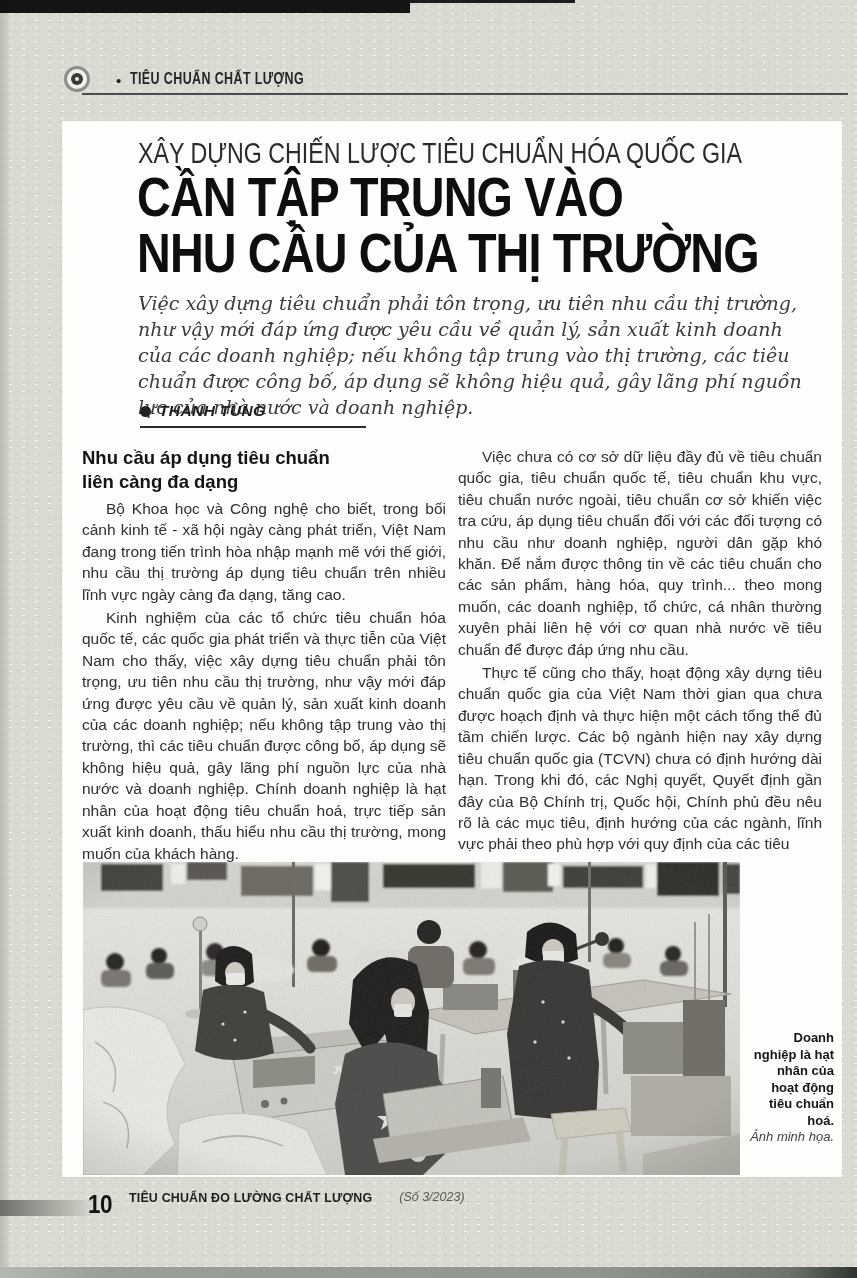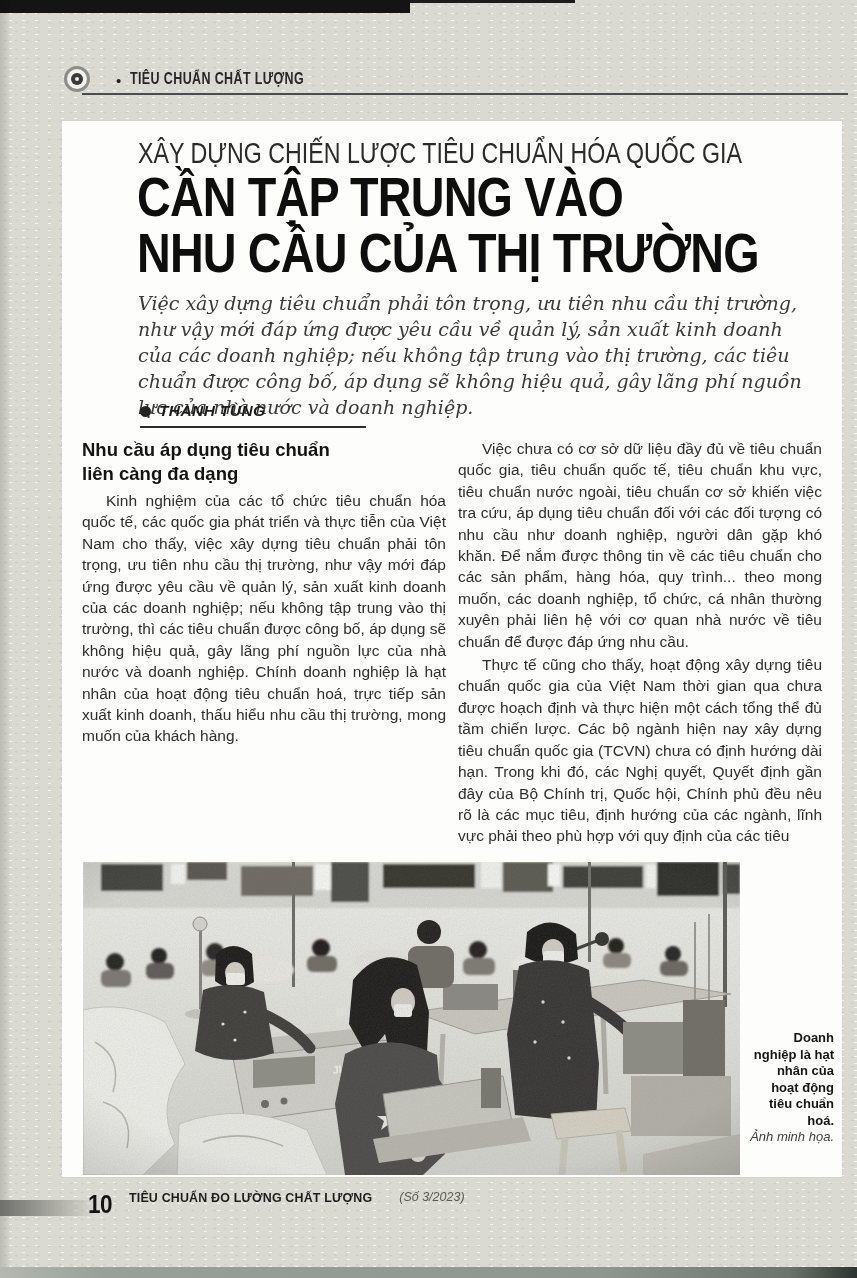--- a/index.html
+++ b/index.html
@@ -35,21 +35,21 @@
 
   .kicker{left:138px;top:137px;width:760px;font-size:29px;font-weight:500;color:#2b2b2b;transform:scaleX(.80);transform-origin:left top;white-space:nowrap;}
   .headline{left:137px;top:169px;width:820px;font-size:55px;line-height:56px;font-weight:900;letter-spacing:-1px;color:#0e0e0e;transform:scaleX(.85);transform-origin:left top;white-space:nowrap;}
   .lede{left:138px;top:290px;width:668px;font-family:"DejaVu Serif", serif;font-style:italic;font-size:19px;line-height:26px;color:#3b3b3b;text-align:left;}
   .byline{left:140px;top:402px;width:226px;border-bottom:2.5px solid #2c2c2c;padding-bottom:6px;display:flex;align-items:flex-start;font-style:italic;}
   .byline-dot{width:11px;height:11px;border-radius:50%;background:#222;margin-right:8px;margin-top:4px;}
   .byline-name{font-size:15.5px;font-weight:700;letter-spacing:.4px;color:#1c1c1c;}
 
   
   .cols{left:82px;top:438px;width:740px;display:flex;gap:12px;}
-  .col{width:364px;font-size:15.5px;line-height:21.4px;color:#2f2f2f;text-align:justify;}
+  .col{width:364px;font-size:15.5px;line-height:21.4px;color:#2f2f2f;text-align:justify;margin-top:8px;}
   .sec-head{font-size:18.5px;line-height:24px;font-weight:700;color:#141414;margin:0 0 4px 0;text-align:left;}
   .col p{margin:0;text-indent:24px;}
   .col p + p{margin-top:2px;}
 
   
   .photo{left:83px;top:862px;width:657px;height:313px;background:#e4e4de;}
   .photo svg{display:block;width:100%;height:100%;}
 
   
   .caption{left:748px;top:1030px;width:86px;font-size:13px;line-height:16.5px;font-weight:700;color:#161616;text-align:right;}
@@ -93,20 +93,21 @@
   <span class="byline-dot"></span>
   <span class="byline-name">THANH TÙNG</span>
 </div>
 
 <div class="abs cols">
   <div class="col">
     <h3 class="sec-head">
       <span>Nhu cầu áp dụng tiêu chuẩn</span><br>
       <span>liên càng đa dạng</span>
     </h3>
+    <p>Bộ Khoa học và Công nghệ cho biết, trong bối cảnh kinh tế - xã hội ngày càng phát triển, Việt Nam đang trong tiến trình hòa nhập mạnh mẽ với thế giới, nhu cầu thị trường áp dụng tiêu chuẩn trên nhiều lĩnh vực ngày càng đa dạng, tăng cao.</p>
     <p>Kinh nghiệm của các tổ chức tiêu chuẩn hóa quốc tế, các quốc gia phát triển và thực tiễn của Việt Nam cho thấy, việc xây dựng tiêu chuẩn phải tôn trọng, ưu tiên nhu cầu thị trường, như vậy mới đáp ứng được yêu cầu về quản lý, sản xuất kinh doanh của các doanh nghiệp; nếu không tập trung vào thị trường, thì các tiêu chuẩn được công bố, áp dụng sẽ không hiệu quả, gây lãng phí nguồn lực của nhà nước và doanh nghiệp. Chính doanh nghiệp là hạt nhân của hoạt động tiêu chuẩn hoá, trực tiếp sản xuất kinh doanh, thấu hiểu nhu cầu thị trường, mong muốn của khách hàng.</p>
   </div>
   <div class="col">
     <p>Việc chưa có cơ sở dữ liệu đầy đủ về tiêu chuẩn quốc gia, tiêu chuẩn quốc tế, tiêu chuẩn khu vực, tiêu chuẩn nước ngoài, tiêu chuẩn cơ sở khiến việc tra cứu, áp dụng tiêu chuẩn đối với các đối tượng có nhu cầu như doanh nghiệp, người dân gặp khó khăn. Để nắm được thông tin về các tiêu chuẩn cho các sản phẩm, hàng hóa, quy trình... theo mong muốn, các doanh nghiệp, tổ chức, cá nhân thường xuyên phải liên hệ với cơ quan nhà nước về tiêu chuẩn để được đáp ứng nhu cầu.</p>
     <p>Thực tế cũng cho thấy, hoạt động xây dựng tiêu chuẩn quốc gia của Việt Nam thời gian qua chưa được hoạch định và thực hiện một cách tổng thể đủ tầm chiến lược. Các bộ ngành hiện nay xây dựng tiêu chuẩn quốc gia (TCVN) chưa có định hướng dài hạn. Trong khi đó, các Nghị quyết, Quyết định gần đây của Bộ Chính trị, Quốc hội, Chính phủ đều nêu rõ là các mục tiêu, định hướng của các ngành, lĩnh vực phải theo phù hợp với quy định của các tiêu</p>
   </div>
 </div>
 
 <div class="abs photo">
   <svg viewBox="0 0 657 313" xmlns="http://www.w3.org/2000/svg">

